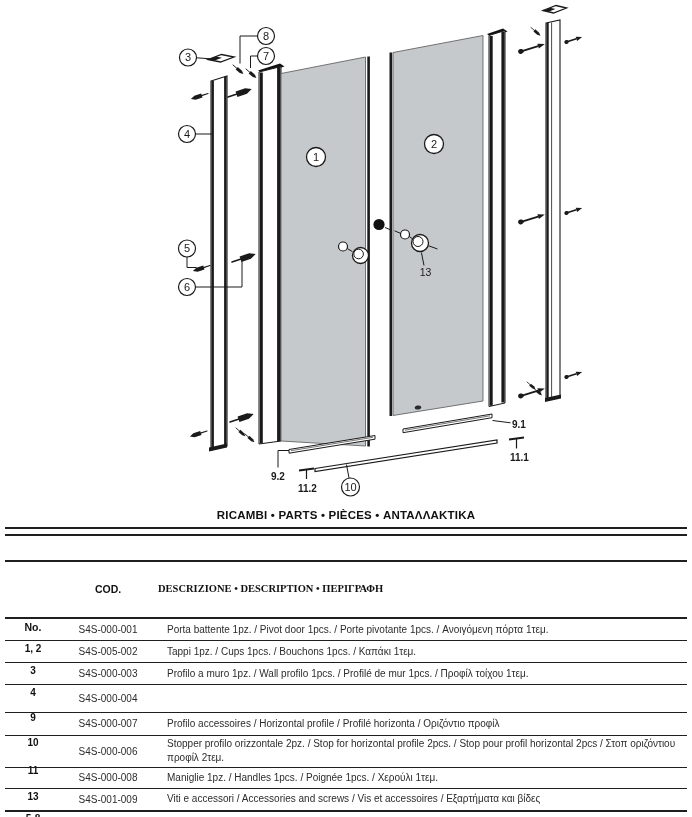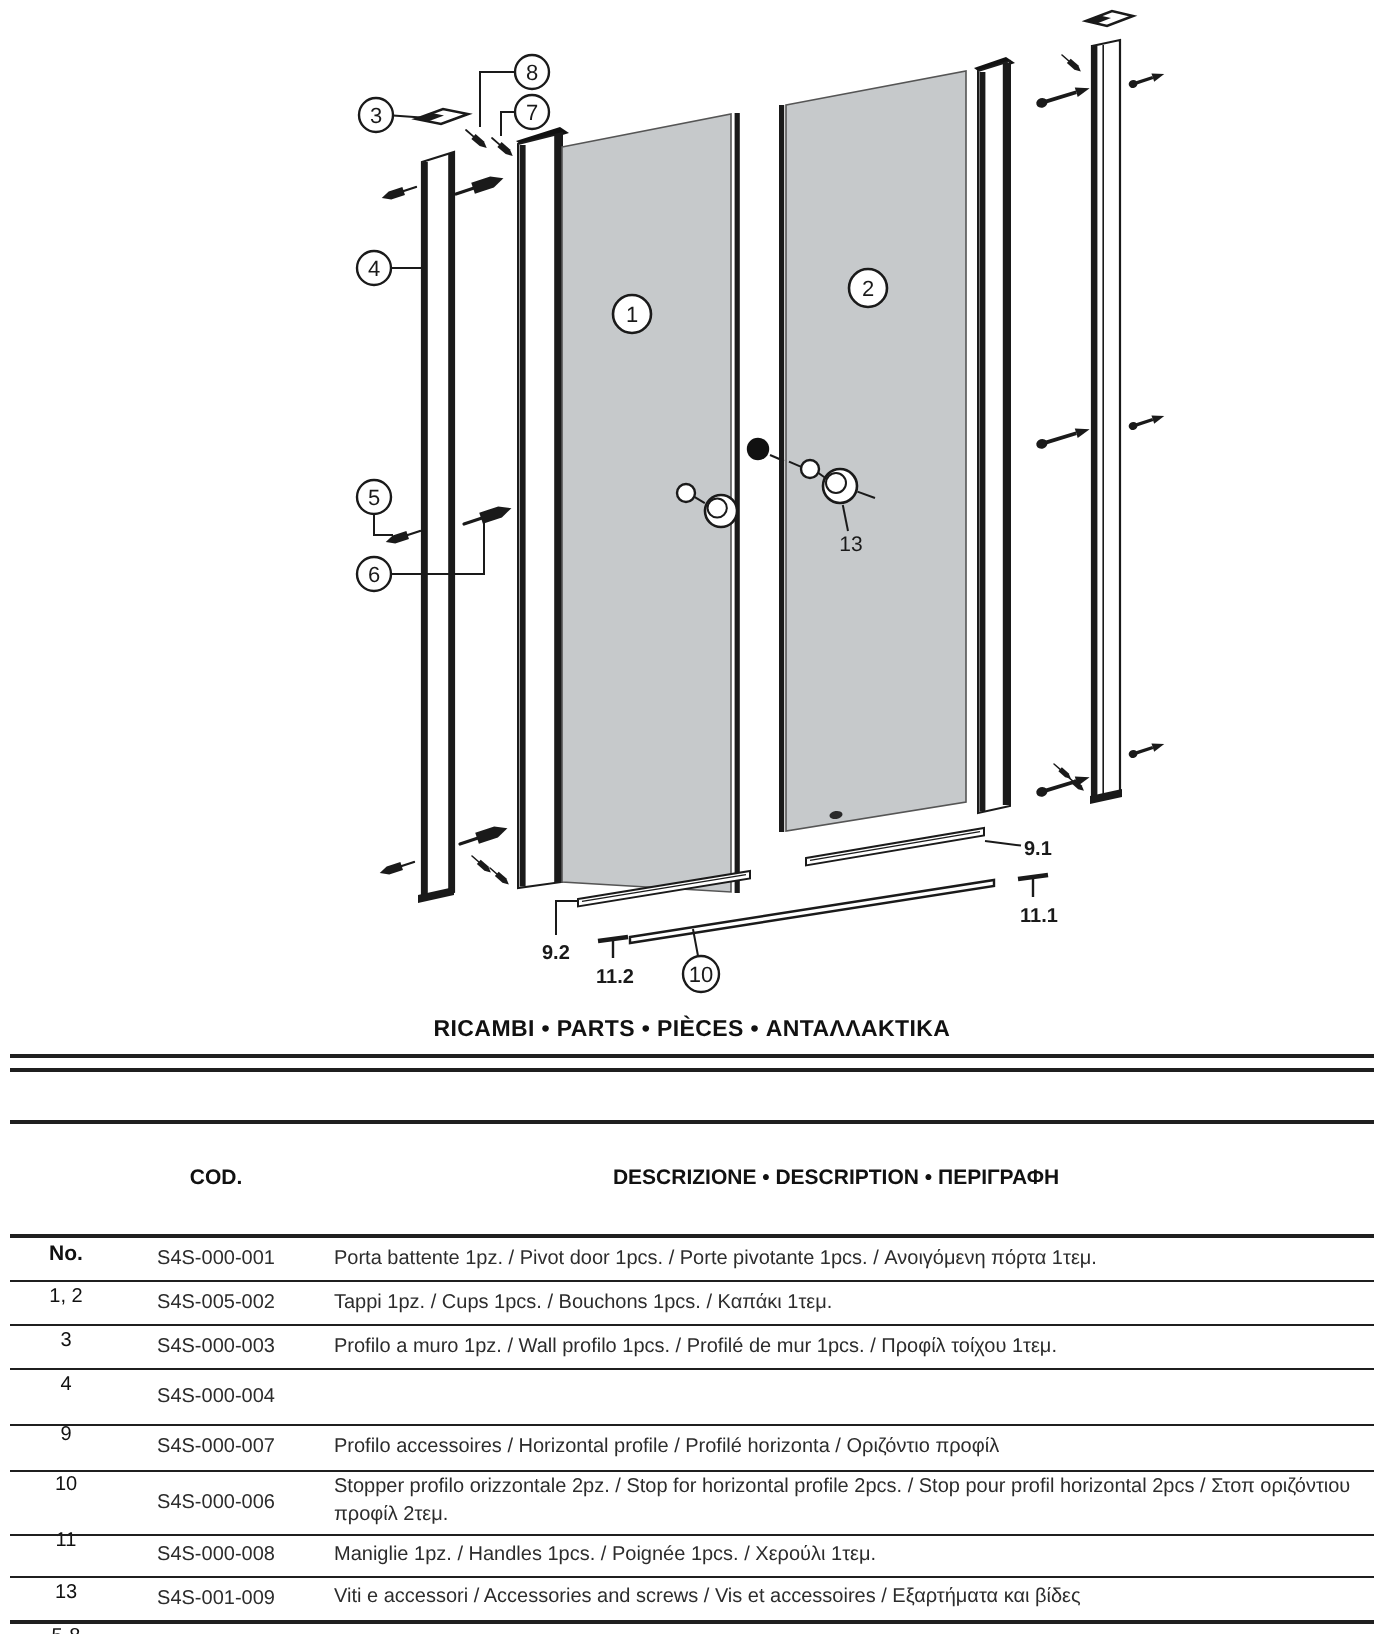--- a/index.html
+++ b/index.html
@@ -10,23 +10,23 @@
   .part-label{font-size:10px;font-weight:bold;}
   .part-label13{font-size:10.5px;}
 
   
   .rule{position:absolute;left:5px;right:5px;background:#1f1f1f;}
   .tbl-title{position:absolute;left:0;right:0;top:509px;text-align:center;font-size:11.5px;font-weight:bold;color:#111;letter-spacing:.2px;}
   .tbl-head{position:absolute;left:0;top:583px;width:692px;display:flex;font-size:10.5px;font-weight:bold;color:#111;}
   .col-no{width:50px;margin-left:8px;text-align:center;flex:none;margin-top:38px;}
   .col-cod{width:100px;text-align:center;flex:none;}
   .col-desc{width:516px;padding-left:9px;text-align:left;flex:none;}
-  .tbl-head .col-desc{text-align:center;padding-left:0;width:520px;}
+  .tbl-head .col-desc{padding-left:0;width:520px;font-family:Liberation Serif, serif;}
   .row{position:absolute;left:0;width:692px;display:flex;align-items:center;font-size:10px;color:#2c2c2c;}
-  .row .col-no{font-weight:normal;color:#111;}
+  .row .col-no{font-weight:bold;color:#111;}
   .row .col-desc{line-height:1.4;}
 </style>
 </head>
 <body>
 
 <svg id="diagram" viewBox="0 0 692 530">
   <defs>
 
     <g id="screwA">
       <line x1="0" y1="0" x2="9.5" y2="0" stroke="#1a1a1a" stroke-width="1.6"></line>

